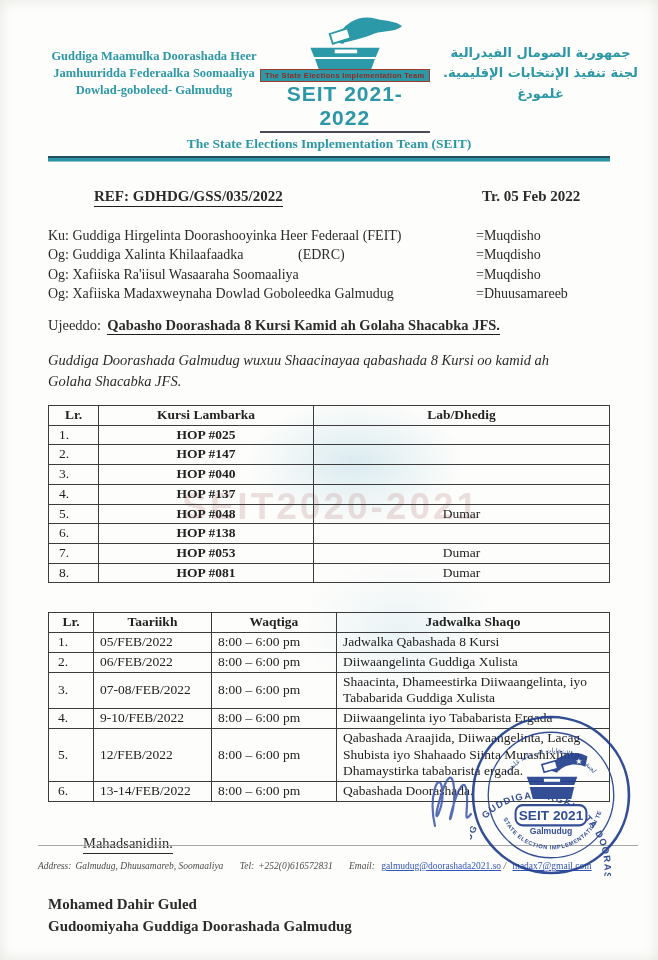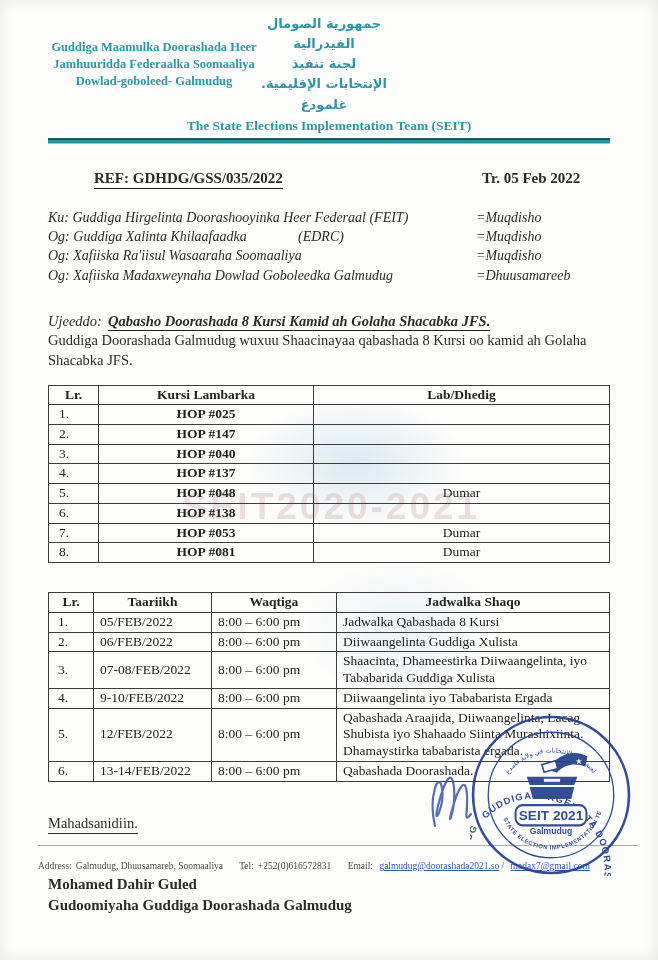--- a/index.html
+++ b/index.html
@@ -27,61 +27,61 @@
   .letterhead-subtitle { text-align:center; color:#2b97a7; font-weight:bold; font-size:13.5px; margin-top:3px; }
   .header-rule { margin-top:4px; height:6px; background:#2b95a5; border-top:2px solid #23505c; border-bottom:1px solid #8fc4cc; }
 
   
   .ref-row { display:grid; grid-template-columns:1fr 128px; margin-top:25px; align-items:baseline;margin-left:46px; }
   .ref-label { font-weight:bold; font-size:15px; border-bottom:1.6px solid #1e1e1e; display:inline-block; padding-bottom:1px; }
   .ref-date { font-weight:bold; font-size:15px; }
 
   
   .addressees { margin-top:19px; font-size:14px; }
-  .addr-row { display:grid; grid-template-columns:250px 178px 1fr; line-height:1.38;font-style:italic; }
+  .addr-row { display:grid; grid-template-columns:250px 178px 1fr; line-height:1.38; }
   .addr-name { white-space:nowrap; overflow:visible; }
   .addr-org { white-space:nowrap; }
 
   
-  .subject-row { margin-top:28px; font-size:14.5px;font-style:italic; }
+  .subject-row { margin-top:14px; font-size:14.5px; }
   .subject-text { font-weight:bold; border-bottom:1.6px solid #1e1e1e; padding-bottom:1px; margin-left:6px; }
-  .intro { font-size:14.5px; line-height:1.4; width:545px; }
+  .intro { margin-top:16px; font-size:14.5px; line-height:1.4; width:545px;font-style:italic; }
 
   
   table { border-collapse:collapse; width:100%; font-size:13.5px; color:#222; background:transparent; }
   th, td { border:1px solid #3c3c3c; padding:1px 6px; line-height:1.24; }
   th { text-align:center; font-weight:bold;margin-top:32px; }
   .seats-table { margin-top:14px; }
   .seats-table td:nth-child(1) { padding-left:10px; }
   .seats-table td:nth-child(2) { text-align:center; font-weight:bold; }
   .seats-table td:nth-child(3) { text-align:center; }
   .schedule-table { margin-top:29px; }
   .schedule-table td:nth-child(1) { padding-left:9px; }
 
   
-  .thanks { margin-top:33px; font-size:14.5px; display:inline-block; border-bottom:1.2px solid #2b2b2b; padding-bottom:1px; }
+  .thanks { margin-top:33px; font-size:14.5px; display:inline-block; border-bottom:1.2px solid #2b2b2b; padding-bottom:1px;margin-left:35px; }
   .signature-block { margin-top:40px; font-weight:bold; font-size:15px; line-height:1.45; width:400px;font-family:Liberation Serif, serif; }
 
   
   .stamp { position:absolute; right:26px; top:714px; width:162px; height:162px; z-index:3; opacity:.93; }
   .signature-scrawl { position:absolute; left:425px; top:752px; z-index:4; }
 
   
   .watermark-text { position:absolute; left:182px; top:486px; z-index:1;
     font-family:"Liberation Sans", sans-serif; font-weight:bold; font-size:37px; letter-spacing:3px;
     color:rgba(196,152,152,0.30); }
   .watermark-blob { position:absolute; left:245px; top:398px; width:220px; height:130px; z-index:1;
     background:radial-gradient(ellipse at center, rgba(96,170,200,0.22) 0%, rgba(96,170,200,0.0) 70%); }
   .watermark-blob2 { position:absolute; left:300px; top:560px; width:200px; height:140px; z-index:1;
     background:radial-gradient(ellipse at center, rgba(96,170,200,0.12) 0%, rgba(96,170,200,0.0) 70%); }
 
   
   .footer { position:absolute; left:38px; right:20px; top:845px; border-top:1px solid #a8a8a4; padding-top:15px;
             font-size:9.5px; color:#4c4c4c; z-index:2; }
-  .footer span { margin-right:4px; }
+  .footer span { margin-right:4px;font-style:italic; }
   .footer .gap { margin-right:14px; }
   .footer a { color:#3355bb; text-decoration:underline; }
 </style>
 </head>
 <body>
 
 <div class="page">
 
   <div class="watermark-blob"></div>
   <div class="watermark-blob2"></div>
@@ -89,20 +89,38 @@
 
   <div class="content">
 
     <div class="letterhead">
       <div class="org-block">
         <div>Guddiga Maamulka Doorashada Heer</div>
         <div>Jamhuuridda Federaalka Soomaaliya</div>
         <div>Dowlad-goboleed- Galmudug</div>
       </div>
 
+      <div class="logo-block">
+        <svg width="122" height="58" viewBox="0 0 130 62">
+
+          <path d="M58 22 C68 7 82 1 98 5 C110 8 119 7 126 13 C117 20 107 17 96 21 C84 26 70 29 62 31 Z" fill="#2b99a8"></path>
+          <path d="M55 30 L66 12 L72 16 L63 32 Z" fill="#2b99a8"></path>
+
+          <g transform="rotate(-18 60 24)">
+            <rect x="50" y="18" width="20" height="11" fill="#ffffff" stroke="#2b99a8" stroke-width="2"></rect>
+          </g>
+
+          <path d="M28 36 L102 36 L98 46 L32 46 Z" fill="#2b99a8"></path>
+          <rect x="54" y="38" width="24" height="4" fill="#ffffff"></rect>
+
+          <path d="M33 48 L97 48 L92 62 L38 62 Z" fill="#2b99a8"></path>
+        </svg>
+        <div class="logo-banner">The State Elections Implementation Team</div>
+        <div class="logo-years">SEIT 2021-2022</div>
+      </div>
 
       <div class="arabic-block">
         <div>جمهورية الصومال الفيدرالية</div>
         <div>لجنة تنفيذ الإنتخابات الإقليمية. غلمودغ</div>
       </div>
     </div>
 
     <div class="letterhead-subtitle">The State Elections Implementation Team (SEIT)</div>
     <div class="header-rule"></div>
 

